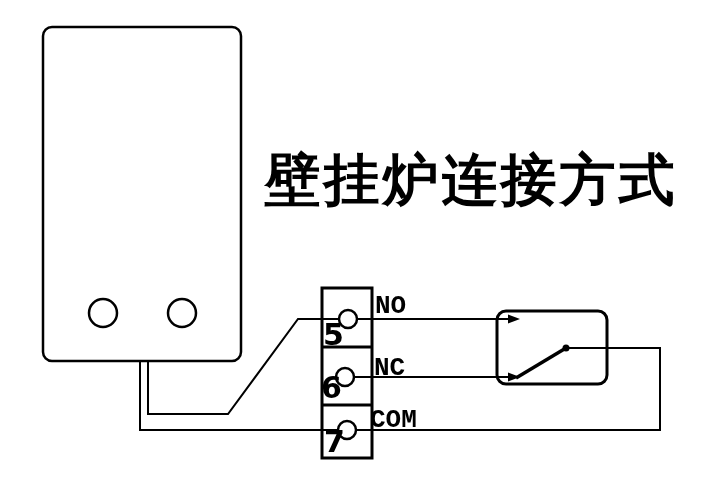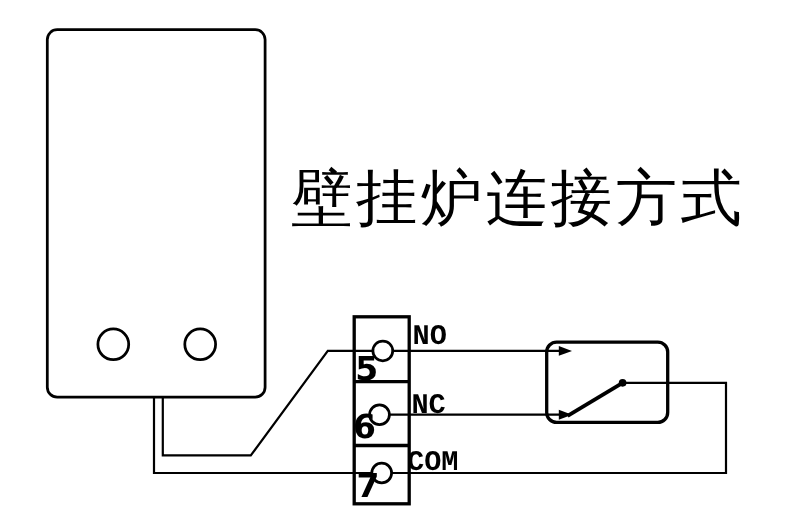--- a/index.html
+++ b/index.html
@@ -42,21 +42,21 @@
   .diagram-title {
     position: absolute;
     left: 250px;
     top: 146px;
     width: 442px;
     height: 70px;
     display: flex;
     align-items: center;
     justify-content: center;
     font-size: 56px;
-    font-weight: normal;
+    font-weight: bold;
     letter-spacing: 3px;
     color: var(--line, #000);
     white-space: nowrap;
   }
 </style>
 </head>
 <body>
 
 <div class="canvas">
 

